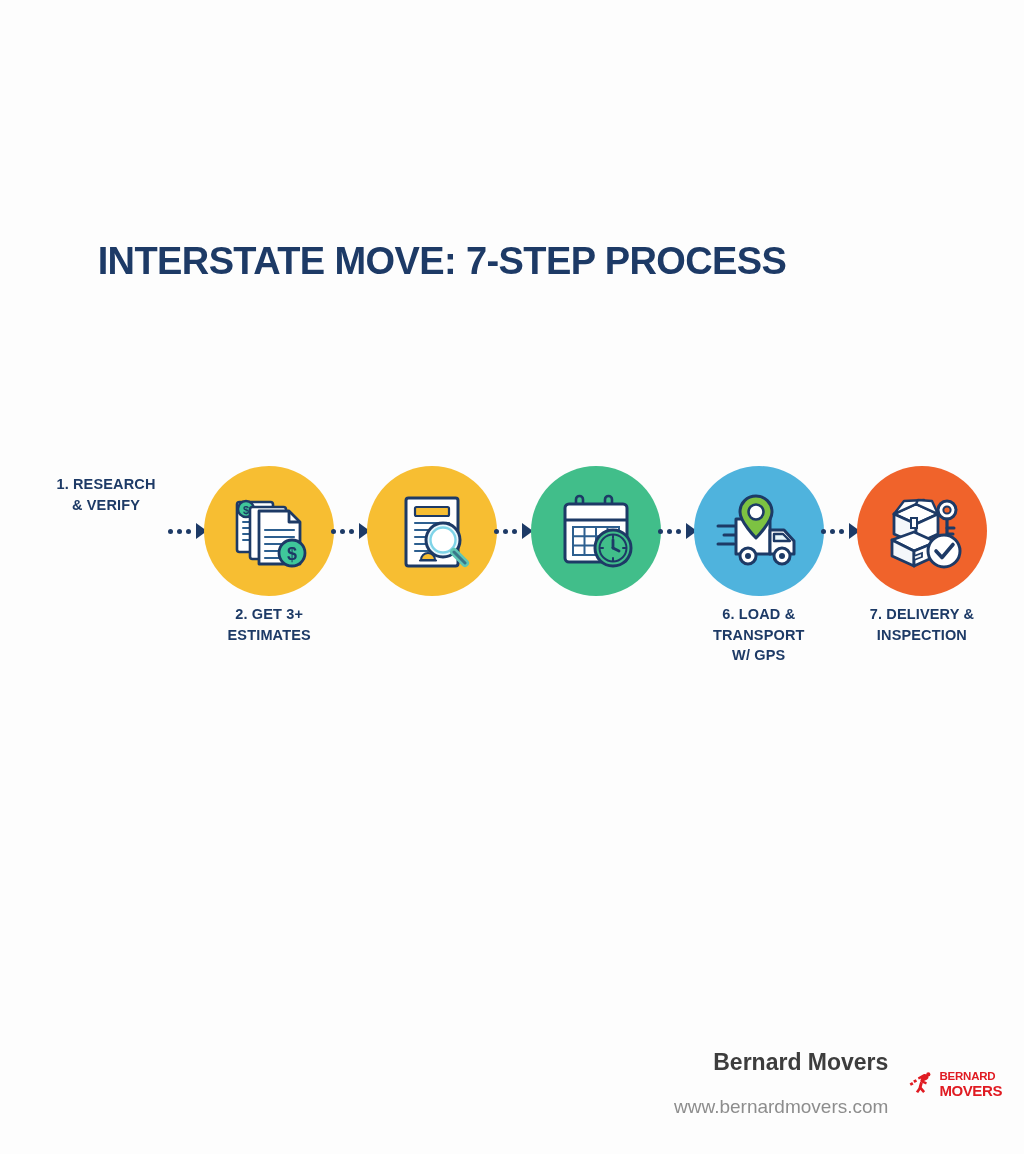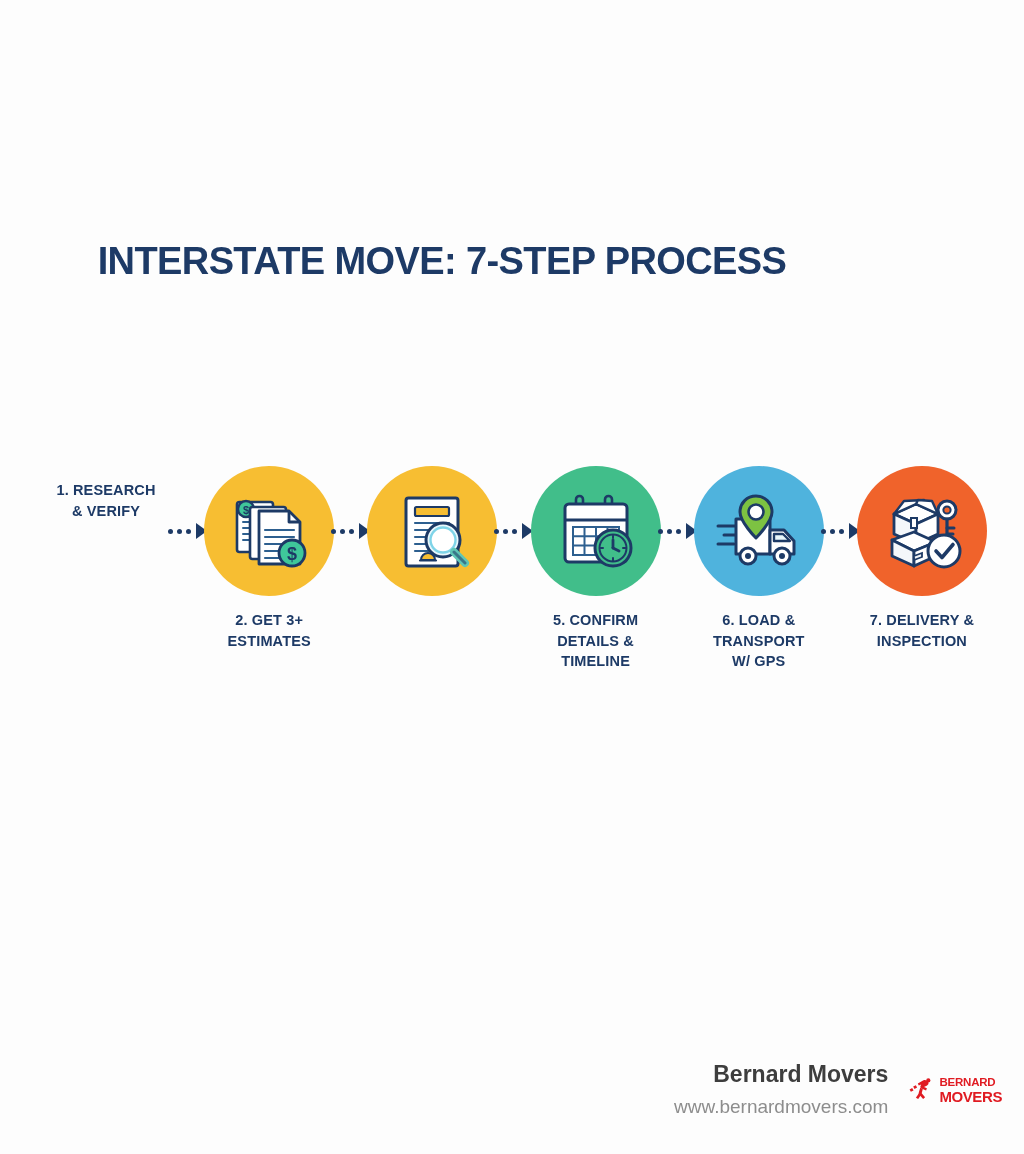--- a/index.html
+++ b/index.html
@@ -63,21 +63,21 @@
     align-items: center;
     justify-content: center;
     flex: 0 0 auto;
   }
 
   .step-circle svg {
     display: block;
   }
 
   .step-label {
-    margin-top: 14px;
+    margin-top: 8px;
     text-align: center;
     font-size: 14.5px;
     font-weight: bold;
     line-height: 1.42;
     letter-spacing: 0.15px;
     color: #1d3a66;
     text-transform: uppercase;
     white-space: pre-line;
   }
 
@@ -124,21 +124,21 @@
   .brand-name {
     font-size: 23px;
     font-weight: bold;
     color: #3d3d3d;
     line-height: 1.15;
   }
   .brand-url {
     font-size: 19px;
     color: #8d8d8d;
     line-height: 1.3;
-    margin-top: 8px;
+    margin-top: 20px;
   }
   .brand-logo {
     display: flex;
     align-items: flex-start;
     gap: 3px;
   }
   .logo-wordmark {
     display: flex;
     flex-direction: column;
     line-height: 1;
@@ -274,23 +274,20 @@
           <g stroke="#1d3a66" stroke-width="2" stroke-linecap="round">
             <line x1="60" y1="47.5" x2="60" y2="50"></line>
               <line x1="60" y1="70" x2="60" y2="72.5"></line>
             <line x1="47.5" y1="60" x2="50" y2="60"></line>
               <line x1="70" y1="60" x2="72.5" y2="60"></line>
           </g>
           <line x1="60" y1="60" x2="60" y2="52" stroke="#1d3a66" stroke-width="2.8" stroke-linecap="round"></line>
           <line x1="60" y1="60" x2="66" y2="63" stroke="#1d3a66" stroke-width="2.8" stroke-linecap="round"></line>
         </svg>
       </div>
-      <div class="step-label">5. CONFIRM
-DETAILS &amp;
-TIMELINE</div>
     </div>
 
     <div class="connector">
       <span class="dot"></span>
       <span class="dot"></span>
       <span class="dot"></span>
       <span class="arrowhead"></span>
     </div>
 
     <div class="step">

